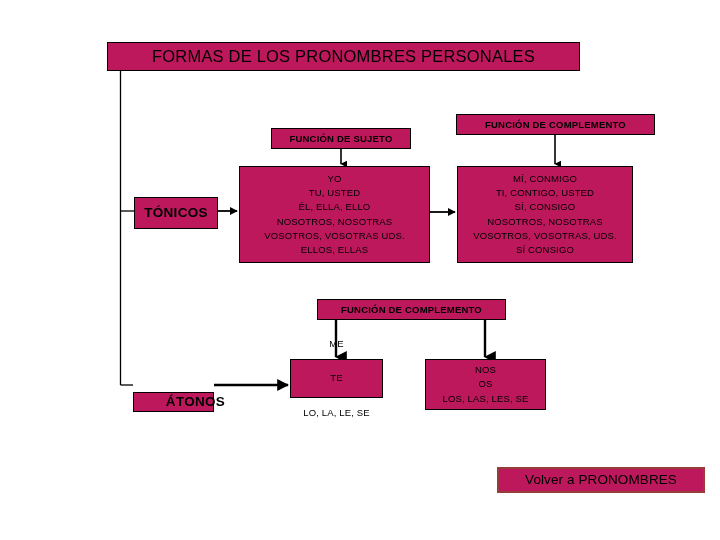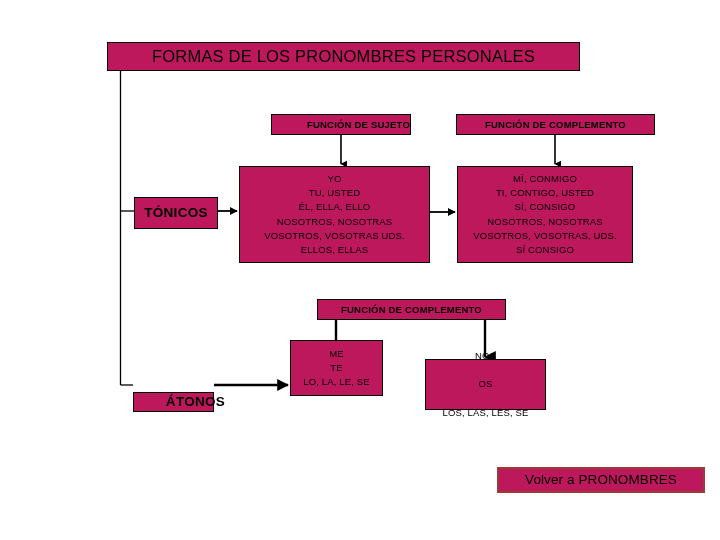--- a/index.html
+++ b/index.html
@@ -45,24 +45,23 @@
   }
 
   
   .section-header {
     font-weight: bold;
     font-size: 9.5px;
     letter-spacing: 0.2px;
   }
   #header-sujeto {
     left: 271px;
-    top: 114px;
+    top: 128px;
     width: 140px;
     height: 21px;
-    justify-content: flex-end;
   }
   #header-complemento-1 {
     left: 456px;
     top: 114px;
     width: 199px;
     height: 21px;
   }
   #header-complemento-2 {
     left: 317px;
     top: 299px;
@@ -110,30 +109,30 @@
     height: 97px;
   }
   #box-tonicos-complemento {
     left: 457px;
     top: 166px;
     width: 176px;
     height: 97px;
   }
   #box-atonos-1 {
     left: 290px;
-    top: 340px;
+    top: 359px;
     width: 93px;
-    height: 56px;
+    height: 39px;
+    gap: 20px;
   }
   #box-atonos-2 {
     left: 425px;
     top: 359px;
     width: 121px;
     height: 51px;
-    gap: 14px;
   }
 
   
   #return-box {
     left: 497px;
     top: 467px;
     width: 208px;
     height: 26px;
     border: 2px solid #9a3b3b;
     font-size: 13.5px;

